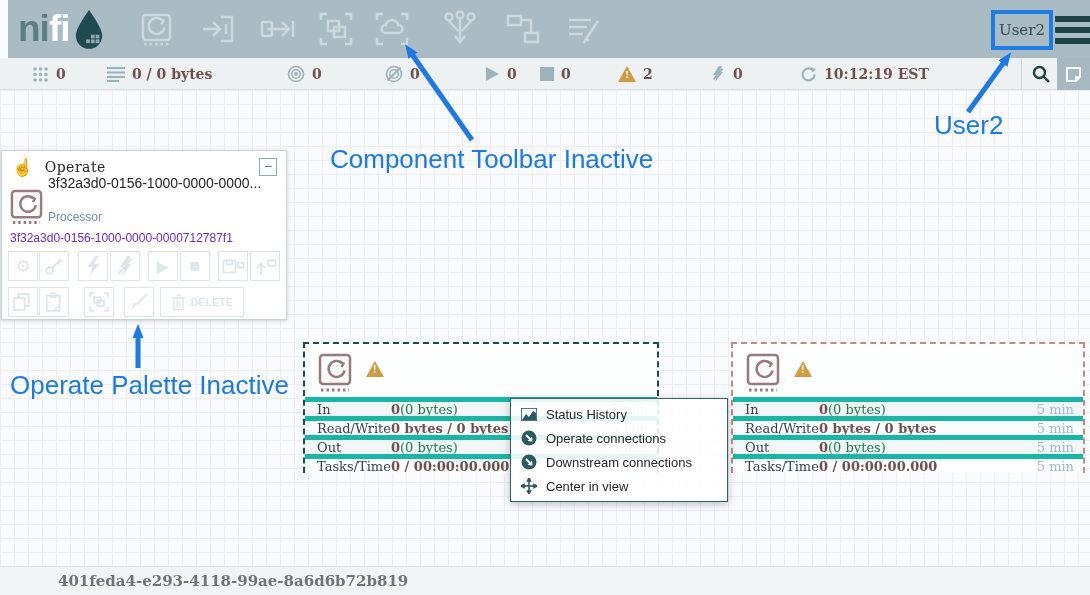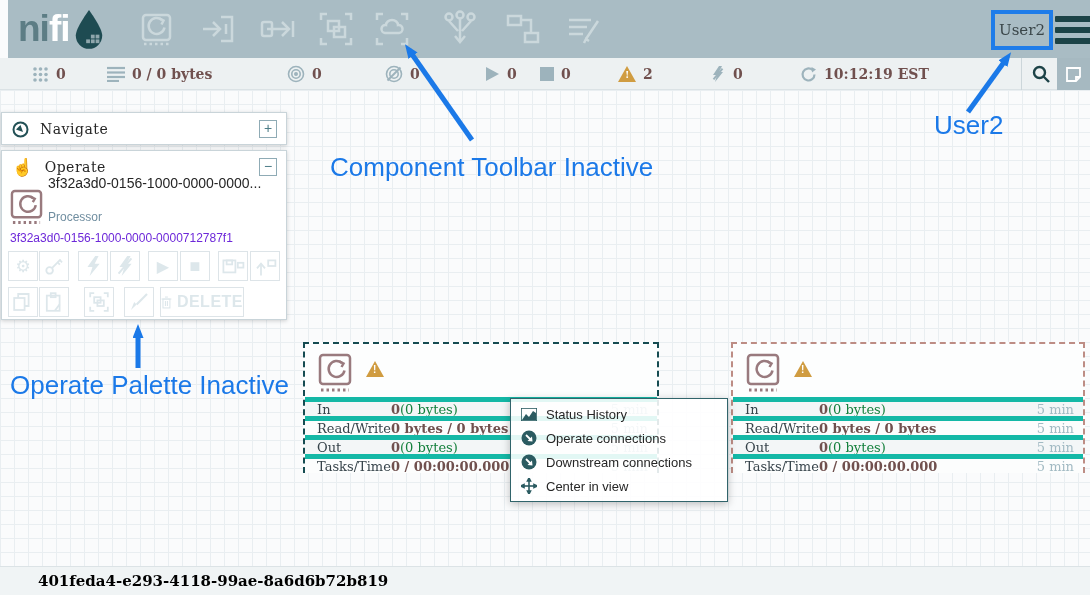--- a/index.html
+++ b/index.html
@@ -37,21 +37,21 @@
   .panel-head{display:flex;align-items:center;height:32px;padding:0 10px;gap:11px;
       font-family:"DejaVu Serif",serif;font-size:14px;color:#262626;letter-spacing:.5px;}
   .pm-btn{position:absolute;right:9px;top:7px;width:18px;height:18px;border:1px solid #8fabb5;
       box-sizing:border-box;color:#4d7d88;font-size:14px;line-height:15px;text-align:center;background:#fff;}
   .op-name{position:absolute;left:46px;top:24px;width:232px;font-size:14px;color:#262626;
       white-space:nowrap;overflow:hidden;}
   .op-type{position:absolute;left:46px;top:59px;font-size:12px;color:#708ea0;}
   .op-id{position:absolute;left:8px;top:80px;font-size:12px;color:#6d28d9;}
   .pal-btn{position:absolute;width:30px;height:30px;border:1px solid #dde4e8;box-sizing:border-box;
       display:flex;align-items:center;justify-content:center;color:#dde7eb;background:#fff;}
-  .pal-del{width:84px;gap:5px;font-size:16px;font-weight:bold;letter-spacing:.5px;}
+  .pal-del{width:84px;gap:5px;font-size:10px;font-weight:bold;letter-spacing:.5px;}
   .slash{position:absolute;width:2px;height:20px;background:#dde7eb;transform:rotate(40deg);}
   .slash2{position:absolute;width:2px;height:14px;background:#9db3bc;transform:rotate(40deg);}
   
   .proc{border:2px dashed;background:#fdfefe;box-sizing:border-box;}
   .proc1{left:303px;top:342px;width:356px;height:131px;border-color:#164c52;}
   .proc2{left:731px;top:342px;width:354px;height:131px;border-color:#bd8d85;}
   .proc-row{position:absolute;left:0;width:100%;height:19px;display:flex;align-items:center;box-sizing:border-box;
       font-family:"DejaVu Serif",serif;font-size:13px;border-top:5px solid #14b8a6;}
   .pr-label{margin-left:12px;width:74px;color:#36434a;}
   .pr-strong{font-weight:bold;color:#70504e;}
@@ -65,21 +65,21 @@
   
   .ctx-menu{left:510px;top:398px;width:218px;background:rgba(255,255,255,0.88);
       border:1px solid #31646b;box-shadow:0 2px 8px rgba(0,0,0,.25);box-sizing:border-box;padding:3px 0;z-index:30;}
   .ctx-item{display:flex;align-items:center;height:24px;padding:0 10px;gap:9px;font-size:13px;color:#262626;}
   
   .anno{color:#1b79e8;font-size:26px;z-index:40;white-space:nowrap;}
   .overlay{position:absolute;left:0;top:0;z-index:50;pointer-events:none;}
   
   .footer{left:0;top:566px;width:1090px;height:29px;background:#f0f4f5;border-top:1px solid #dce3e6;
       box-sizing:border-box;display:flex;align-items:center;}
-  .footer span{margin-left:38px;font-family:"DejaVu Serif",serif;font-weight:bold;font-size:15px;color:#000000;}
+  .footer span{margin-left:58px;font-family:"DejaVu Serif",serif;font-weight:bold;font-size:15px;color:#737373;}
 </style>
 </head>
 <body>
 
 <div class="app">
 
   <div class="abs header">
     <div class="abs logo">
       <span class="ni">ni</span>
         <span class="fi">fi</span>
@@ -251,30 +251,20 @@
   </div>
   <div class="abs note-btn">
     <svg width="17" height="17" viewBox="0 0 17 17" fill="none" stroke="#fff" stroke-width="1.8">
       <path d="M2,2 h13 v9 l-4,4 h-9 Z"></path>
         <path d="M15,11 h-4 v4"></path>
     </svg>
   </div>
 
   <div class="abs canvas"></div>
 
-  <div class="abs panel navigate">
-    <div class="panel-head">
-      <svg width="17" height="17" viewBox="0 0 17 17">
-        <circle cx="8.5" cy="8.5" r="7" fill="none" stroke="#235156" stroke-width="2"></circle>
-        <polygon points="8.5,4 11,11 4,8.5" fill="#235156"></polygon>
-      </svg>
-      <span>Navigate</span>
-    </div>
-    <div class="pm-btn">+</div>
-  </div>
 
   <div class="abs panel operate">
     <div class="panel-head">
       <span style="font-size:17px;color:#235156;line-height:17px">☝</span>
       <span>Operate</span>
     </div>
     <div class="pm-btn">−</div>
     <svg style="position:absolute;left:8px;top:38px" width="33" height="37" viewBox="0 0 34 38" fill="none" stroke="#997a7e" stroke-width="2.5">
       <rect x="2" y="2" width="30" height="27" rx="3"></rect>
       <path d="M24,9.5 a8,8 0 1,0 2.5,7"></path>
@@ -458,21 +448,21 @@
           <line x1="1" y1="8" x2="15" y2="8"></line>
         <polygon points="8,0 6.5,3 9.5,3" fill="#2b5b61"></polygon>
           <polygon points="8,16 6.5,13 9.5,13" fill="#2b5b61"></polygon>
         <polygon points="0,8 3,6.5 3,9.5" fill="#2b5b61"></polygon>
           <polygon points="16,8 13,6.5 13,9.5" fill="#2b5b61"></polygon>
       </svg>
       <span>Center in view</span>
     </div>
   </div>
 
-  <div class="abs anno" style="left:330px;top:152px">Component Toolbar Inactive</div>
+  <div class="abs anno" style="left:330px;top:144px">Component Toolbar Inactive</div>
   <div class="abs anno" style="left:934px;top:110px">User2</div>
   <div class="abs anno" style="left:10px;top:370px">Operate Palette Inactive</div>
   <svg class="overlay" width="1090" height="595">
     <defs>
       <marker id="ah" markerUnits="userSpaceOnUse" markerWidth="15" markerHeight="12" refX="7" refY="5.5" orient="auto">
         <polygon points="0,0 14,5.5 0,11" fill="#1b79e8"></polygon>
       </marker>
     </defs>
     <g stroke="#1b79e8" stroke-width="5">
       <line x1="472" y1="140" x2="409" y2="50" marker-end="url(#ah)"></line>

